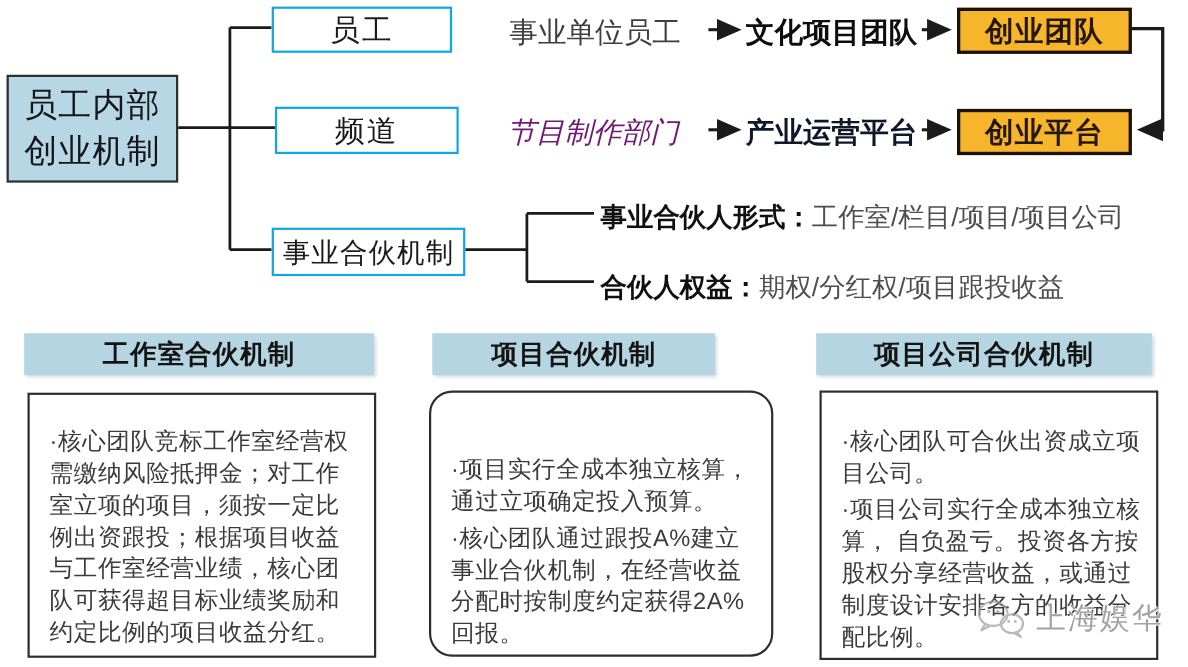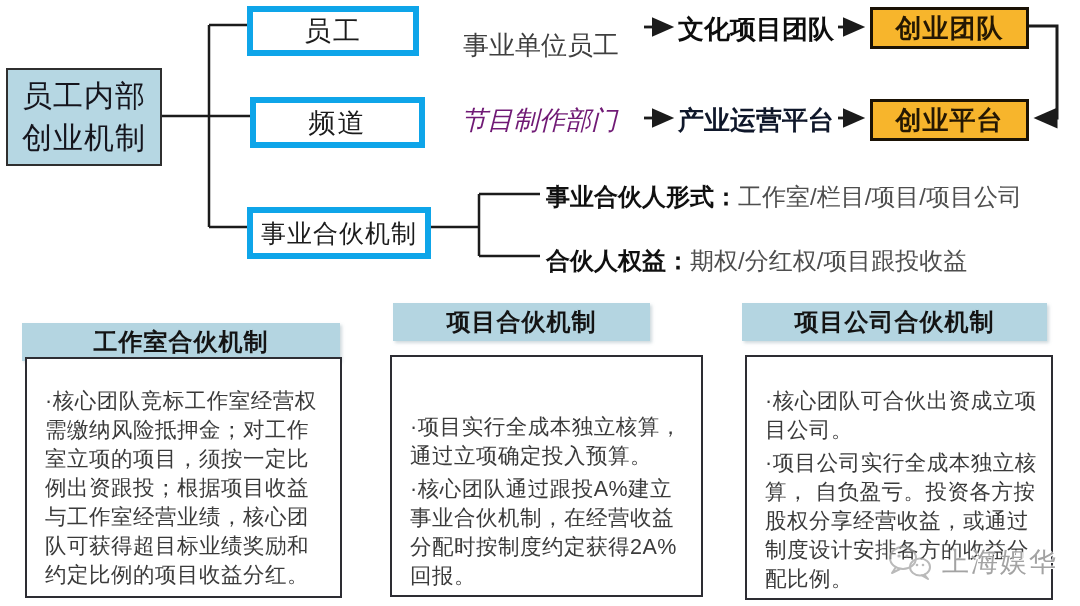--- a/index.html
+++ b/index.html
@@ -11,31 +11,31 @@
 
   
   .root-box{
     position:absolute;left:6px;top:68px;width:152px;height:94px;
     background:#b6d7e3;border:2px solid #2f2f2f;
     display:flex;align-items:center;justify-content:center;text-align:center;
     font-size:30px;line-height:42px;color:#15151d;white-space:pre-line;letter-spacing:1px;
   }
   
   .branch-box{
-    position:absolute;background:#ffffff;border:6px solid #0ea5e9;
+    position:absolute;background:#ffffff;border:2px solid #0ea5e9;
     display:flex;align-items:center;justify-content:center;
     font-size:27px;color:#1b1b1b;letter-spacing:2px;
   }
   .bb-employee{left:247px;top:6px;width:160px;height:38px;}
   .bb-channel{left:250px;top:97px;width:163px;height:39px;}
   .bb-partnership{left:247px;top:207px;width:172px;height:40px;font-size:25px;letter-spacing:1px;}
 
   
   .flow-text{position:absolute;font-size:26px;white-space:nowrap;}
-  .ft-src1{left:463px;top:28px;color:#3f3f3f;}
+  .ft-src1{left:463px;top:12px;color:#3f3f3f;}
   .ft-mid1{left:678px;top:12px;color:#0d0d0d;font-weight:bold;}
   .ft-src2{left:461px;top:103px;color:#701a75;font-style:italic;}
   .ft-mid2{left:678px;top:103px;color:#0f172a;font-weight:bold;}
   .orange-box{
     position:absolute;width:153px;height:36px;background:#f7b52c;border:3px solid #1a1205;
     display:flex;align-items:center;justify-content:center;
     font-size:26px;font-weight:bold;color:#241703;letter-spacing:1px;
   }
   .ob-team{left:870px;top:7px;}
   .ob-platform{left:870px;top:99px;}
@@ -47,32 +47,32 @@
   .partner-line .lbl{font-weight:bold;color:#101010;}
   .partner-line .val{color:#4e4e4e;}
 
   
   .banner{
     position:absolute;height:38px;background:#b4d5e1;
     display:flex;align-items:center;justify-content:center;
     font-size:24px;font-weight:bold;color:#141414;letter-spacing:1px;
     box-shadow:2px 2px 3px rgba(120,150,160,0.35);
   }
-  .banner-1{left:22px;top:303px;width:318px;margin-top:20px;}
+  .banner-1{left:22px;top:303px;width:318px;}
   .banner-2{left:393px;top:303px;width:257px;}
   .banner-3{left:742px;top:303px;width:305px;}
 
   .panel-box{
     position:absolute;background:#ffffff;border:2px solid #2d2d33;
     font-size:21.5px;line-height:29px;color:#3b3b3b;letter-spacing:0.5px;
     box-sizing:border-box;
   }
   .panel-box p{margin:4px;}
   .pb-1{left:25px;top:357px;width:317px;height:241px;padding:24px 12px 0 14px;}
-  .pb-2{left:390px;top:355px;width:313px;height:242px;padding:52px 12px 0 14px;}
+  .pb-2{left:390px;top:355px;width:313px;height:242px;padding:52px 12px 0 14px;border-radius:21px;}
   .pb-3{left:745px;top:355px;width:308px;height:245px;padding:26px 10px 0 14px;}
 
   
   .watermark{
     position:absolute;left:884px;top:542px;display:flex;align-items:center;gap:8px;
     color:#a3a3a3;font-size:27px;letter-spacing:2px;
     text-shadow:1px 1px 0 #ffffff, -1px -1px 0 rgba(255,255,255,0.7);
     pointer-events:none;
   }
   .watermark svg{opacity:0.75;}

